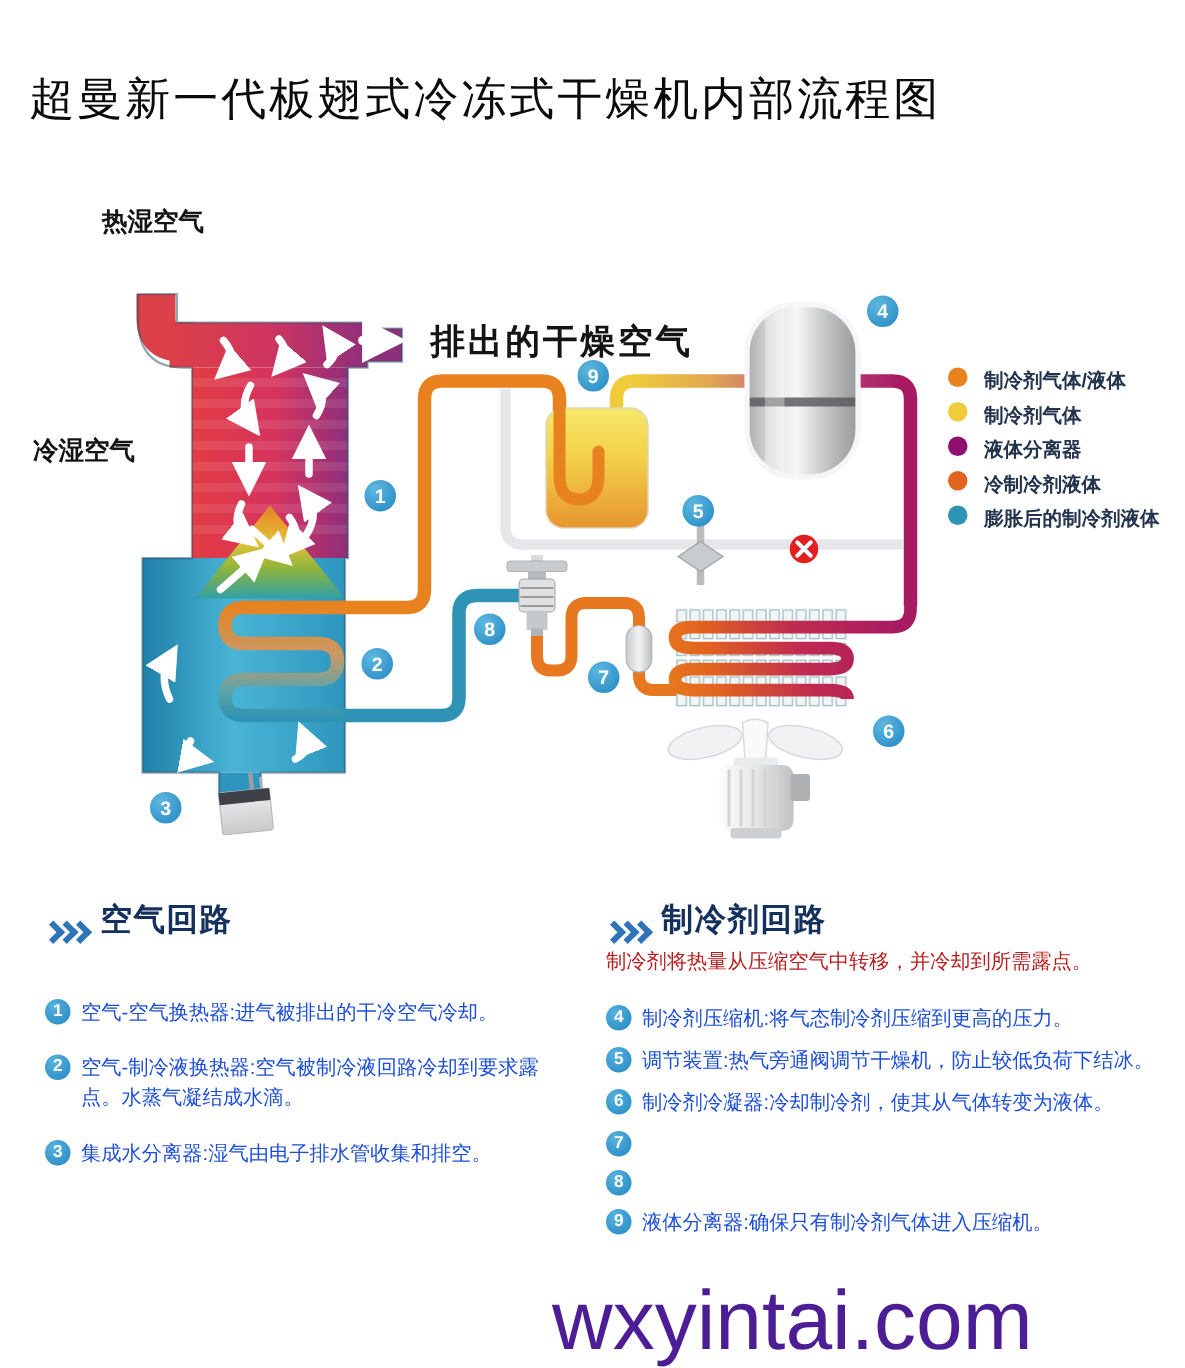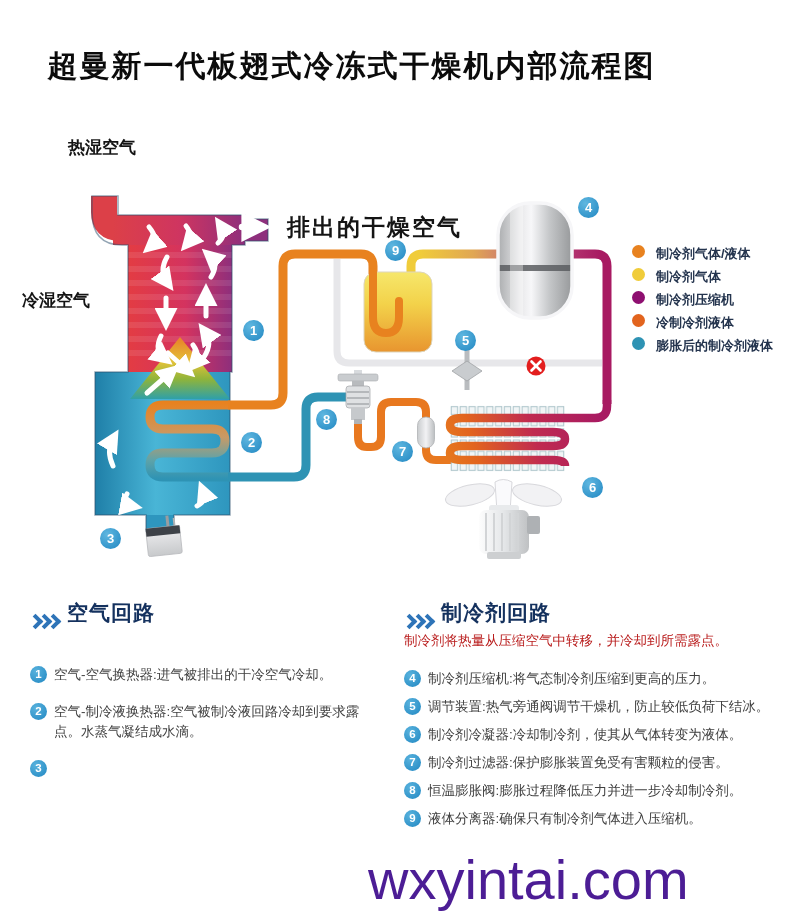--- a/index.html
+++ b/index.html
@@ -1,19 +1,19 @@
 <!DOCTYPE html>
 <html><head>
 <meta charset="utf-8">
 <style>
   * { margin:0; padding:0; box-sizing:border-box; }
   html,body { width:790px; height:912px; background:#fff; font-family:"Liberation Sans","DejaVu Sans",sans-serif; overflow:hidden; position:relative; }
   .abs { position:absolute; }
 
-  #page-title { top:46px; left:0; width:647px; text-align:center; font-size:30px; font-weight:700; color:#0b0b0b; letter-spacing:2px;margin-left:28px; }
+  #page-title { top:46px; left:0; width:647px; text-align:center; font-size:30px; font-weight:400; color:#0b0b0b; letter-spacing:2px; }
 
   .diagram-label { color:#141414; font-weight:600; white-space:nowrap; }
   #lbl-hot  { top:136px; left:68px;  font-size:17px;text-align:center; }
   #lbl-cold { top:289px; left:22px;  font-size:17px;font-family:Liberation Mono, monospace; }
   #lbl-dry  { top:212px; left:287px; font-size:23px; letter-spacing:2px; }
 
   .badge { position:absolute; width:21px; height:21px; border-radius:50%;
     background:radial-gradient(circle at 35% 30%, #5fb7e0, #2187c2);
     color:#fff; font-size:13px; font-weight:700; text-align:center; line-height:21px; }
 
@@ -30,21 +30,21 @@
   .sec-header { display:flex; align-items:flex-end; height:26px; }
   .chevrons { display:flex; align-items:center; margin-right:10px; }
   .chev { width:11px; height:11px; border-top:4px solid #2e74b8; border-right:4px solid #2e74b8;
           transform:rotate(45deg); margin-right:-2px; }
   .sec-title { font-size:21px; font-weight:700; color:#14315e; letter-spacing:1px; }
   .sec-sub { font-size:13.5px; font-weight:500; color:#b91c1c; margin-top:4px; line-height:19px; }
   .item { display:flex; align-items:flex-start; }
   .item-badge { flex:none; width:17px; height:17px; border-radius:50%;
     background:radial-gradient(circle at 35% 30%, #58b2dd, #2187c2);
     color:#fff; font-size:11.5px; font-weight:700; text-align:center; line-height:17px; margin-right:7px; margin-top:1px; }
-  .item-text { font-size:13.5px; font-weight:500; color:#404040; line-height:20px; }
+  .item-text { font-size:13.5px; font-weight:500; color:#1d4ed8; line-height:20px; }
   #sec-air .sec-header { margin-bottom:38px; }
   #sec-air .item { margin-bottom:17px; }
   #sec-ref .sec-header { margin-bottom:2px; }
   #sec-ref .sec-sub { margin-bottom:19px; }
   #sec-ref .item { margin-bottom:8px; }
 
   #watermark { top:847px; left:368px; font-size:56px; font-weight:400; color:#4c1d95; letter-spacing:0; }
 </style>
 </head>
 <body>
@@ -265,21 +265,21 @@
   <div class="legend-row">
     <span class="legend-dot" style="background: rgb(232, 130, 31);"></span>
     <span class="legend-label">制冷剂气体/液体</span>
   </div>
   <div class="legend-row">
     <span class="legend-dot" style="background: rgb(240, 204, 58);"></span>
     <span class="legend-label">制冷剂气体</span>
   </div>
   <div class="legend-row">
     <span class="legend-dot" style="background: rgb(142, 15, 112);"></span>
-    <span class="legend-label">制冷剂压缩机</span>
+    <span class="legend-label">液体分离器</span>
   </div>
   <div class="legend-row">
     <span class="legend-dot" style="background: rgb(226, 100, 30);"></span>
     <span class="legend-label">冷制冷剂液体</span>
   </div>
   <div class="legend-row">
     <span class="legend-dot" style="background: rgb(46, 147, 180);"></span>
     <span class="legend-label">膨胀后的制冷剂液体</span>
   </div>
 </div>
@@ -296,20 +296,21 @@
   <div class="item">
     <span class="item-badge">1</span>
     <span class="item-text">空气-空气换热器:进气被排出的干冷空气冷却。</span>
   </div>
   <div class="item">
     <span class="item-badge">2</span>
     <span class="item-text">空气-制冷液换热器:空气被制冷液回路冷却到要求露点。水蒸气凝结成水滴。</span>
   </div>
   <div class="item">
     <span class="item-badge">3</span>
+    <span class="item-text">集成水分离器:湿气由电子排水管收集和排空。</span>
   </div>
 </div>
 
 <div class="section" id="sec-ref">
   <div class="sec-header">
     <span class="chevrons">
         <span class="chev"></span>
         <span class="chev"></span>
         <span class="chev"></span>
       </span>
@@ -323,25 +324,23 @@
   <div class="item">
     <span class="item-badge">5</span>
     <span class="item-text">调节装置:热气旁通阀调节干燥机，防止较低负荷下结冰。</span>
   </div>
   <div class="item">
     <span class="item-badge">6</span>
     <span class="item-text">制冷剂冷凝器:冷却制冷剂，使其从气体转变为液体。</span>
   </div>
   <div class="item">
     <span class="item-badge">7</span>
-    <span class="item-text">制冷剂过滤器:保护膨胀装置免受有害颗粒的侵害。</span>
   </div>
   <div class="item">
     <span class="item-badge">8</span>
-    <span class="item-text">恒温膨胀阀:膨胀过程降低压力并进一步冷却制冷剂。</span>
   </div>
   <div class="item">
     <span class="item-badge">9</span>
     <span class="item-text">液体分离器:确保只有制冷剂气体进入压缩机。</span>
   </div>
 </div>
 
 <div class="abs" id="watermark">wxyintai.com</div>
 
 </body></html>

